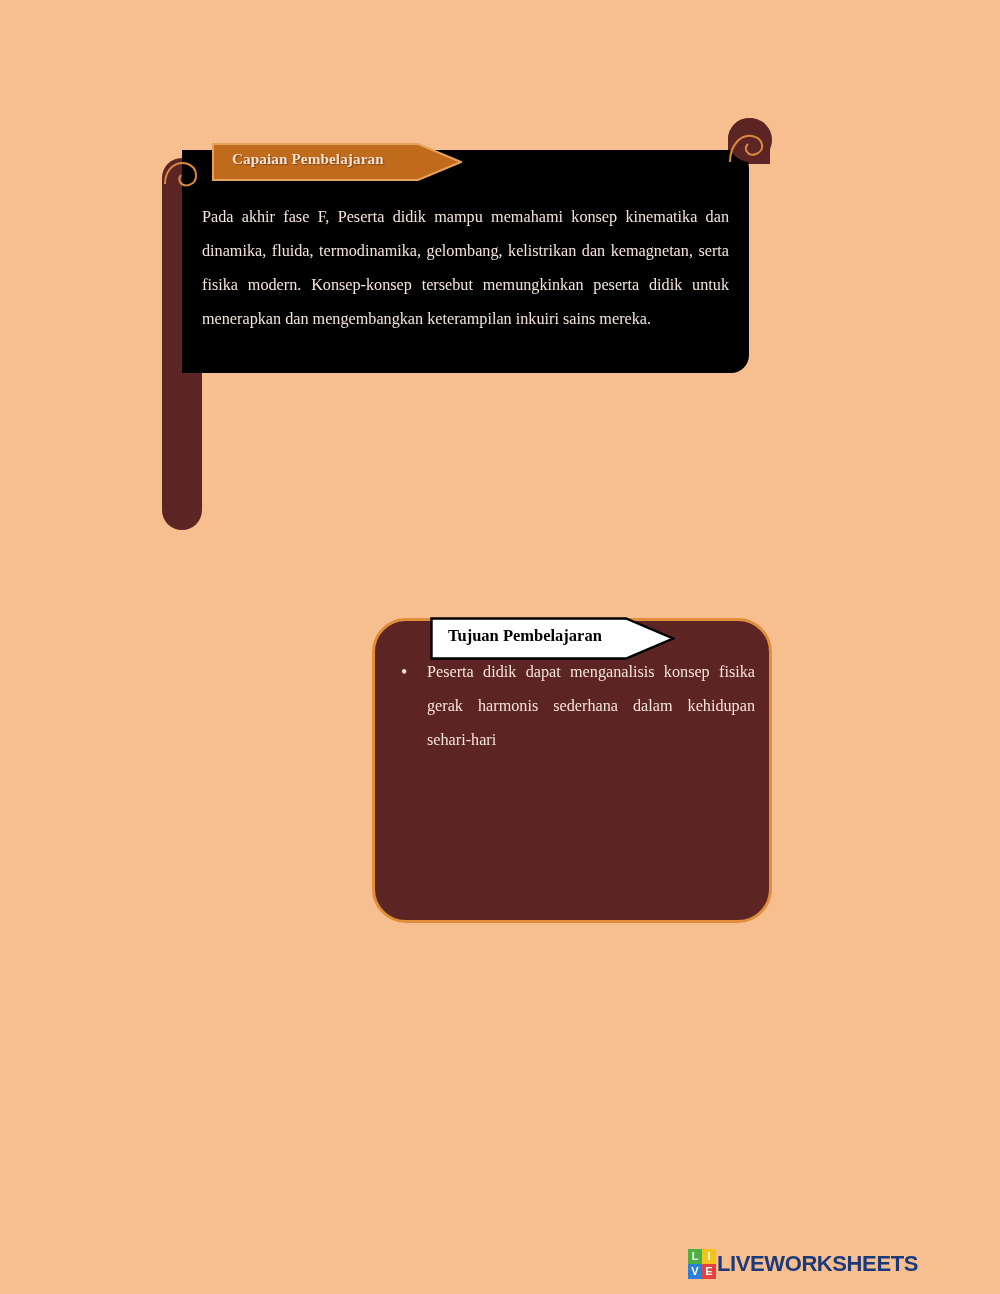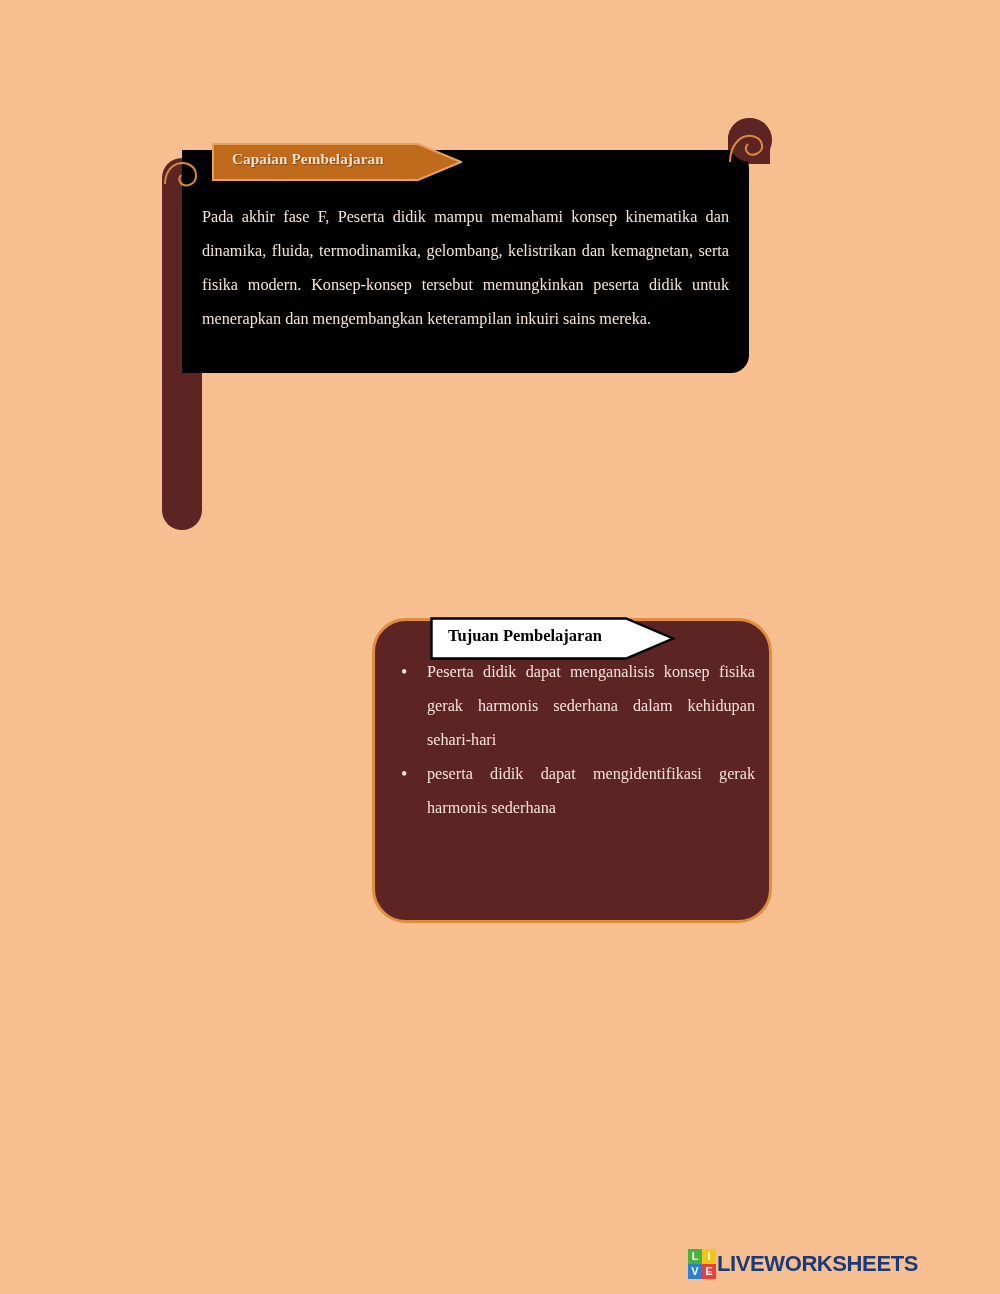--- a/index.html
+++ b/index.html
@@ -251,21 +251,20 @@
     </svg>
     <span class="ribbon-label">Capaian Pembelajaran</span>
   </div>
 </div>
 
 <div class="goal-card">
 
   <div class="goal-body">
     <ul class="goal-list">
       <li>Peserta didik dapat menganalisis konsep fisika gerak harmonis sederhana dalam kehidupan sehari-hari</li>
-      <li>peserta didik dapat mengidentifikasi gerak harmonis sederhana</li>
     </ul>
   </div>
 
   <div class="ribbon-white">
     <svg viewBox="0 0 245 43" width="245" height="43" preserveAspectRatio="none">
       <path d="M1.5 1.5 H196 L243 21.5 L196 41.5 H1.5 Z" fill="#FFFFFF" stroke="#000000" stroke-width="2.4"></path>
     </svg>
     <span class="ribbon-label">Tujuan Pembelajaran</span>
   </div>
 </div>

